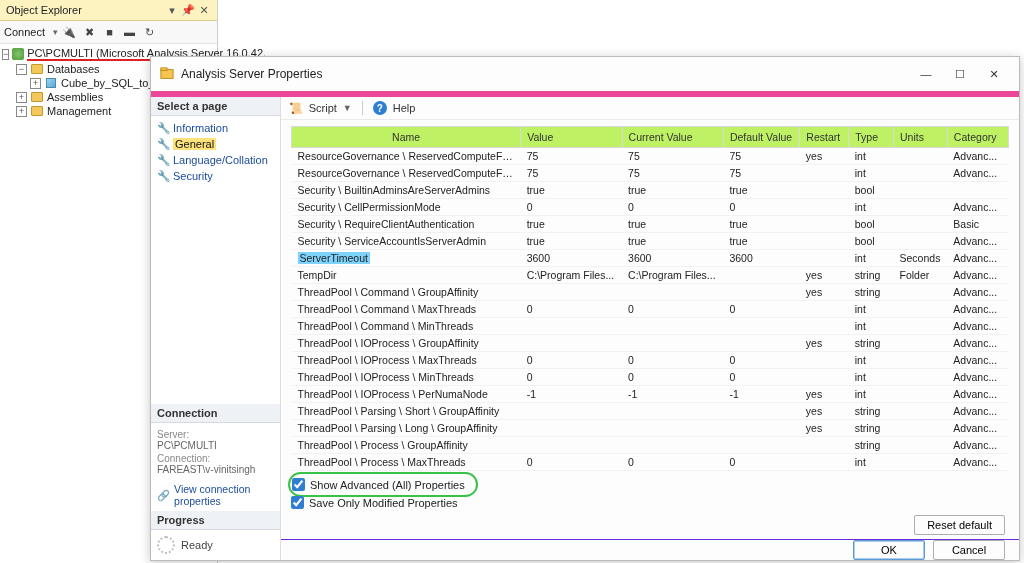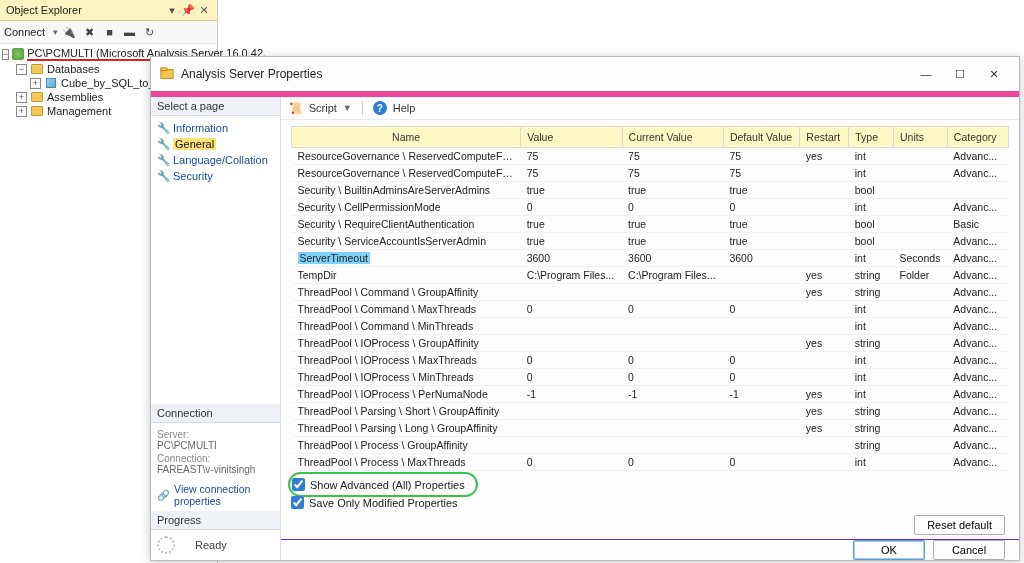--- a/index.html
+++ b/index.html
@@ -26,41 +26,41 @@
 
   
   .dialog { position: absolute; left: 150px; top: 56px; right: 4px; bottom: 2px; background: #fdfdfd; border: 1px solid #bbb; box-shadow: 0 2px 10px rgba(0,0,0,.22); display: flex; flex-direction: column; }
   .dlg-title { display: flex; align-items: center; padding: 6px 8px; border-bottom: 6px solid #ec4899; }
   .dlg-title .ico { width:16px; height:16px; margin-right:6px; display:inline-flex; align-items:center; justify-content:center; }
   .dlg-title .ttl { flex: 1; font-size: 12px; }
   .winbtn { width: 34px; height: 22px; display:inline-flex; align-items:center; justify-content:center; cursor:pointer; color:#333; }
   .dlg-body { flex:1; display:flex; overflow:hidden; }
 
   .left-col { width: 130px; border-right: 1px solid #ddd; display:flex; flex-direction:column; background:#fff; }
-  .panel-head { background:#eef1f5; padding:3px 6px; font-weight:400; color:#333; border-bottom:1px solid #d6dae0; }
+  .panel-head { background:#eef1f5; padding:3px 6px; font-weight:700; color:#333; border-bottom:1px solid #d6dae0; }
   .pages { padding:4px 2px; }
   .page-item { display:flex; align-items:center; padding:2px 4px; cursor:pointer; color:#1a4b9b; }
   .page-item .wrench { width:12px; height:12px; margin-right:4px; color:#6a6a6a; }
   .page-item.hl span.lbl { background:#ffe27a; padding:0 2px; color:#111; }
   .conn-panel { margin-top:auto; }
   .conn-body { padding:4px 6px; font-size:10px; color:#666; }
   .conn-body .klabel { color:#888; margin-top:2px; }
   .viewconn { display:flex; align-items:center; gap:4px; padding:4px 6px; cursor:pointer; color:#1a4b9b; font-size:10.5px; }
-  .progress-body { padding:6px; display:flex; align-items:center; gap:20px; color:#444; }
+  .progress-body { padding:6px; display:flex; align-items:center; gap:6px; color:#444; }
   .ring { width:18px; height:18px; border:2px dotted #bdbdbd; border-radius:50%; }
 
   .right-col { flex:1; display:flex; flex-direction:column; overflow:hidden; }
   .cmdbar { padding:4px 8px; display:flex; align-items:center; gap:6px; border-bottom:1px solid #eaeaea; color:#333; }
   .cmdbar .sep { width:1px; height:14px; background:#ccc; margin:0 4px; }
   .cmdbar .drop { font-size:9px; color:#666; }
   .helpq { width:14px; height:14px; border-radius:50%; background:#2f7fd1; color:#fff; display:inline-flex; align-items:center; justify-content:center; font-size:10px; font-weight:600; }
 
   .table-wrap { flex:1; overflow:auto; padding:6px 10px 2px 10px; }
   table.props { width:100%; border-collapse:collapse; font-size:10.5px; }
-  table.props th { text-align:left; font-weight:400; color:#333; padding:4px 6px; border:1px solid #d9d9d9; background:#fef9c3; position:sticky; top:0; }
+  table.props th { text-align:left; font-weight:400; color:#333; padding:4px 6px; border:1px solid #d9d9d9; background:#bef264; position:sticky; top:0; }
   table.props th.name { text-align:center; }
   table.props td { padding:2px 6px; border-bottom:1px solid #f2f2f2; white-space:nowrap; overflow:hidden; text-overflow:ellipsis; }
   table.props td.name { max-width:220px; }
   tr.hl td.name span { background:#7dd3fc; padding:0 2px; }
   col.c-nm { width:225px; } col.c-v{width:75px;} col.c-cv{width:80px;} col.c-dv{width:75px;} col.c-r{width:48px;} col.c-t{width:44px;} col.c-u{width:52px;} col.c-cat{width:60px;}
 
   .checks { padding:4px 10px; }
   .checks label { display:flex; align-items:center; gap:5px; padding:2px 0; cursor:pointer; }
   .checks input { accent-color:#2f7fd1; width:13px; height:13px; }
   .checks .ring-green { outline:2.5px solid #39c24a; outline-offset:1px; border-radius:14px; padding:1px 10px 1px 1px; display:inline-flex; align-items:center; gap:5px; }

